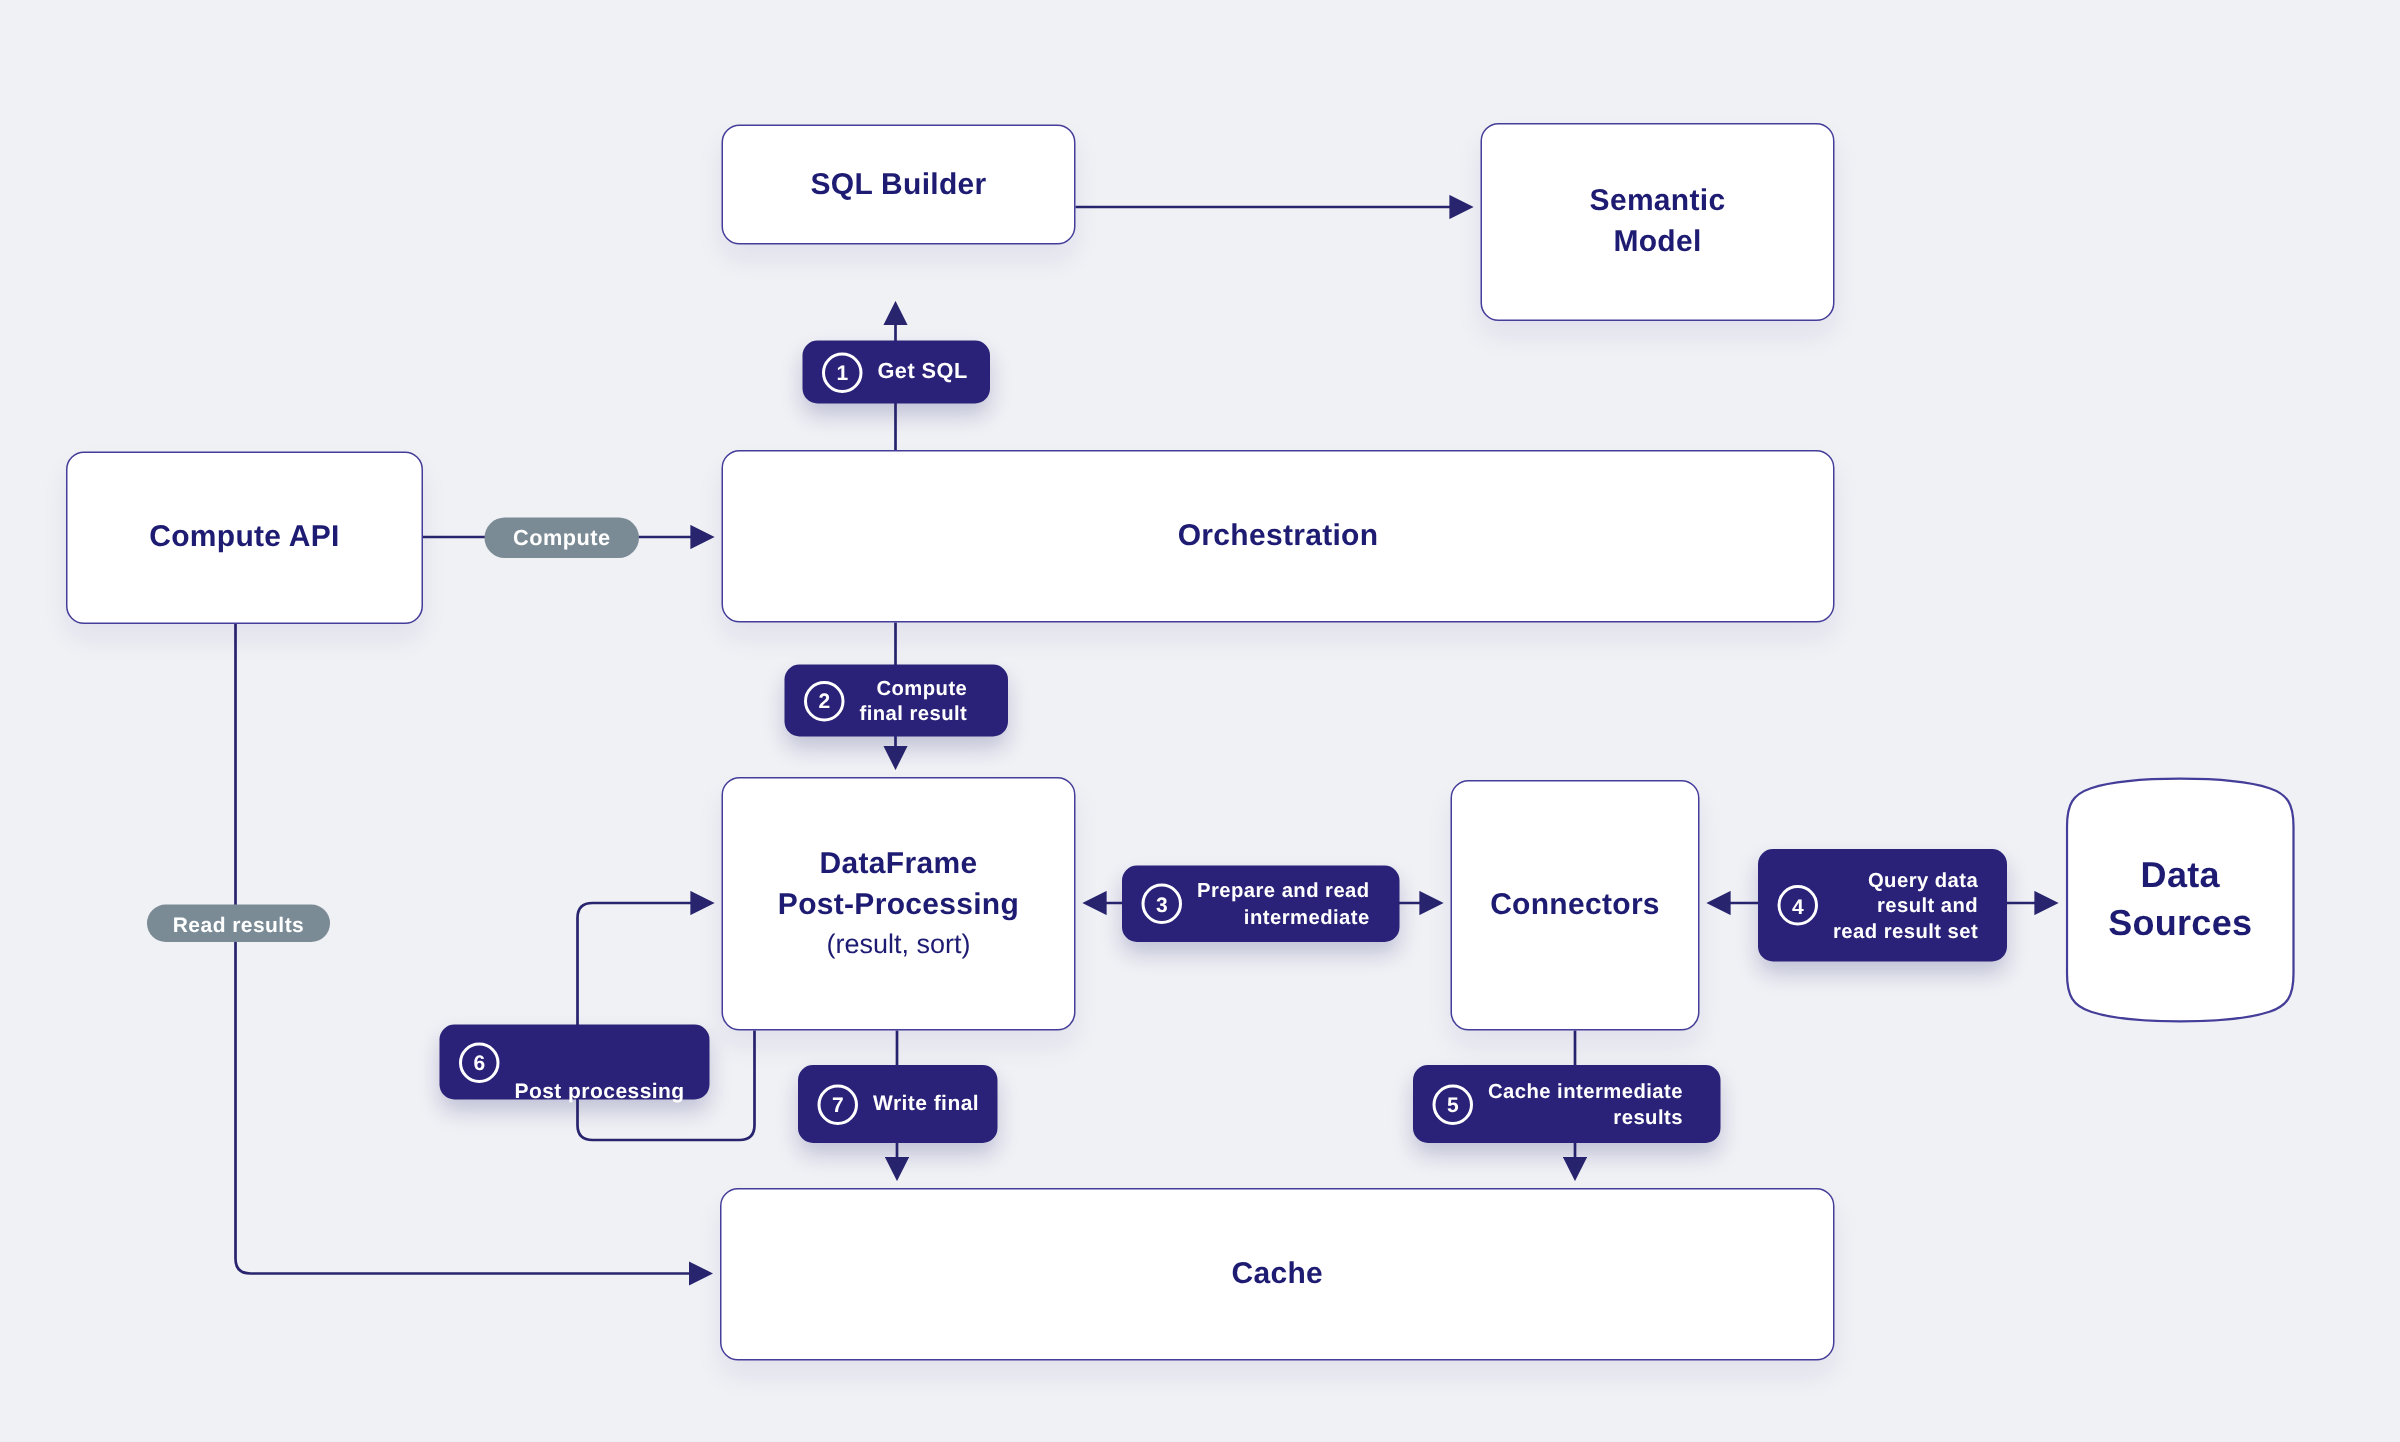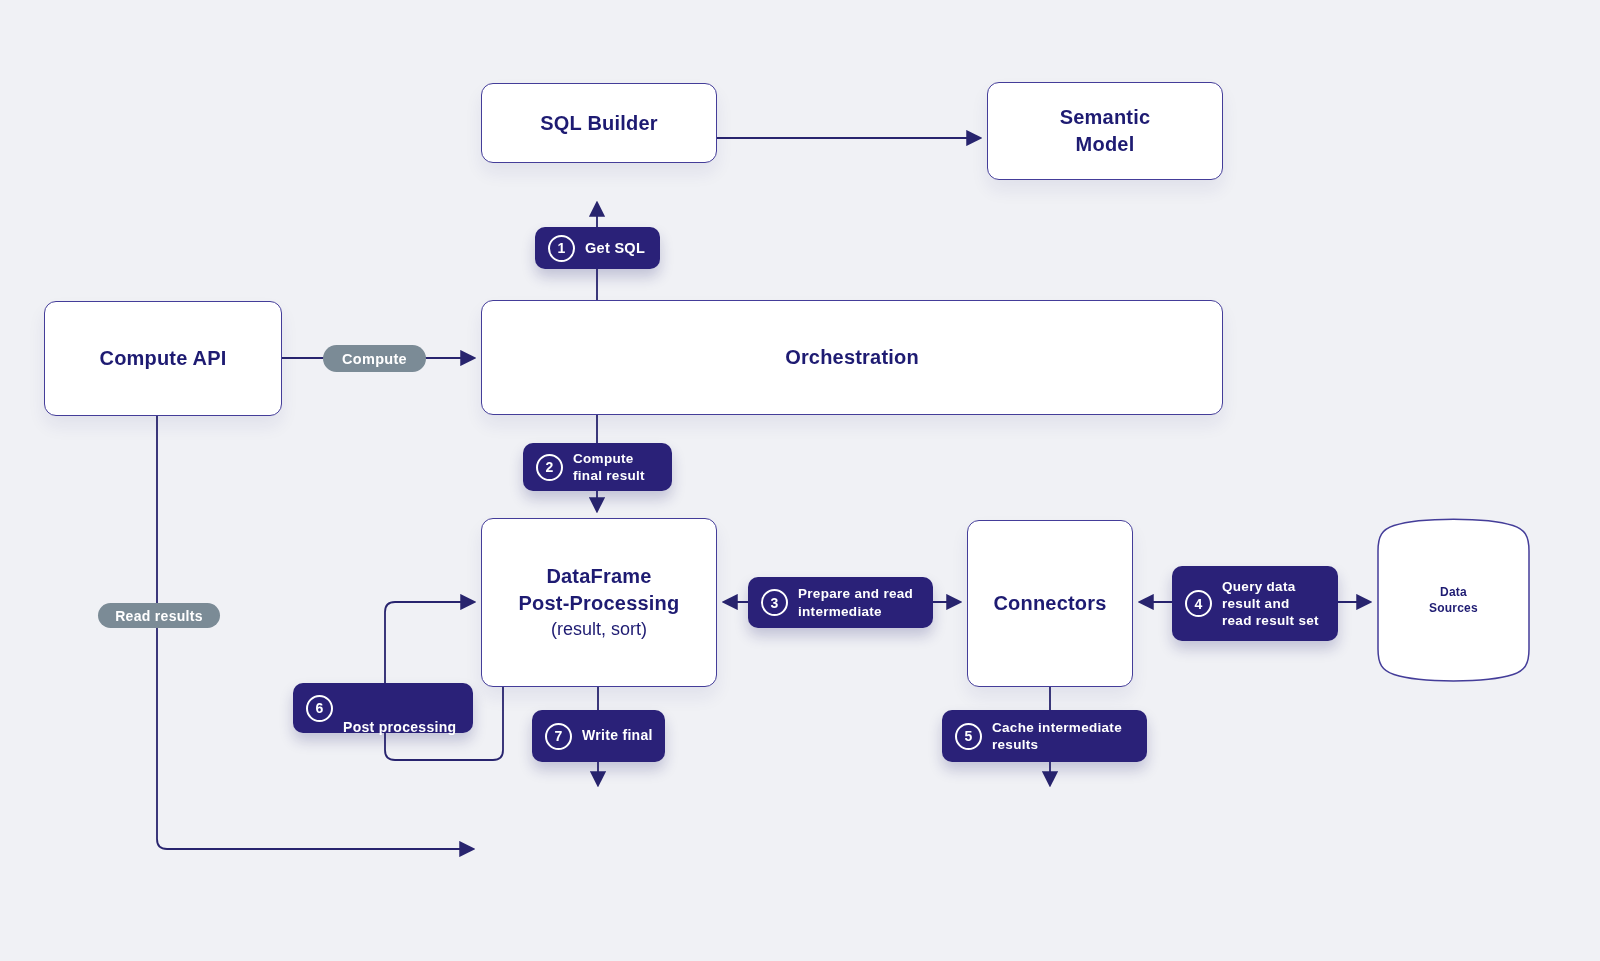--- a/index.html
+++ b/index.html
@@ -27,41 +27,41 @@
     text-align:center;
     box-sizing:border-box;
     box-shadow:0 10px 18px rgba(34,30,110,0.07);
   }
   .node .sub{font-weight:400;font-size:18px;letter-spacing:0;}
 
   .cyl{position:absolute;}
   .cyl .cyl-label{
     position:absolute;left:0;top:0;width:100%;height:100%;
     display:flex;flex-direction:column;align-items:center;justify-content:center;
-    color:#1e1b72;font-weight:700;font-size:12px;line-height:1.35;letter-spacing:.2px;
+    color:#1e1b72;font-weight:700;font-size:24px;line-height:1.35;letter-spacing:.2px;
   }
 
   .badge{
     position:absolute;
     background:#2a2178;
     border-radius:10px;
     color:#ffffff;
     display:flex;align-items:center;gap:10px;
     padding:0 12px 0 13px;
     box-sizing:border-box;
     box-shadow:0 8px 14px rgba(34,30,110,0.22);
   }
   .badge .num{
     width:27px;height:27px;flex:0 0 auto;
     border:2px solid #ffffff;border-radius:50%;
     display:flex;align-items:center;justify-content:center;
     font-size:14px;font-weight:700;
     box-sizing:border-box;
   }
-  .badge .lbl{font-size:13.5px;font-weight:700;line-height:1.28;letter-spacing:.3px;text-align:left;}
+  .badge .lbl{font-size:13.5px;font-weight:700;line-height:1.28;letter-spacing:.3px;text-align:right;}
 
   .pill{
     position:absolute;
     background:#7b8b96;
     color:#ffffff;border-radius:999px;
     display:flex;align-items:center;justify-content:center;
     font-size:14.5px;font-weight:700;letter-spacing:.3px;
     box-sizing:border-box;
   }
 </style>
@@ -101,21 +101,21 @@
   </svg>
 
   <div class="node" style="left:44px;top:301px;width:238px;height:115px;">
     <span>Compute API</span>
   </div>
 
   <div class="node" style="left:481px;top:83px;width:236px;height:80px;">
     <span>SQL Builder</span>
   </div>
 
-  <div class="node" style="left:987px;top:82px;width:236px;height:98px;">
+  <div class="node" style="left:987px;top:82px;width:236px;height:132px;">
     <span>Semantic</span>
     <span>Model</span>
   </div>
 
   <div class="node" style="left:481px;top:300px;width:742px;height:115px;">
     <span>Orchestration</span>
   </div>
 
   <div class="node" style="left:481px;top:518px;width:236px;height:169px;">
     <span>DataFrame</span>
@@ -131,20 +131,23 @@
     <svg width="153" height="174" viewBox="0 0 153 174" xmlns="http://www.w3.org/2000/svg">
       <path d="M 1 38 C 1 23, 5 16.5, 17 12.5 C 43 4, 110 4, 136 12.5 C 148 16.5, 152 23, 152 38
                L 152 136 C 152 151, 148 157.5, 136 161.5 C 110 170, 43 170, 17 161.5 C 5 157.5, 1 151, 1 136 Z" fill="#ffffff" stroke="#443d99" stroke-width="1.5"></path>
     </svg>
     <div class="cyl-label">
       <span>Data</span>
       <span>Sources</span>
     </div>
   </div>
 
+  <div class="node" style="left:480px;top:792px;width:743px;height:115px;">
+    <span>Cache</span>
+  </div>
 
   <div class="badge" style="left:535px;top:227px;width:125px;height:42px;">
     <span class="num">1</span>
     <span class="lbl" style="font-size:14.5px;">Get SQL</span>
   </div>
 
   <div class="badge" style="left:523px;top:443px;width:149px;height:48px;">
     <span class="num">2</span>
     <span class="lbl">
       <div>Compute</div>

